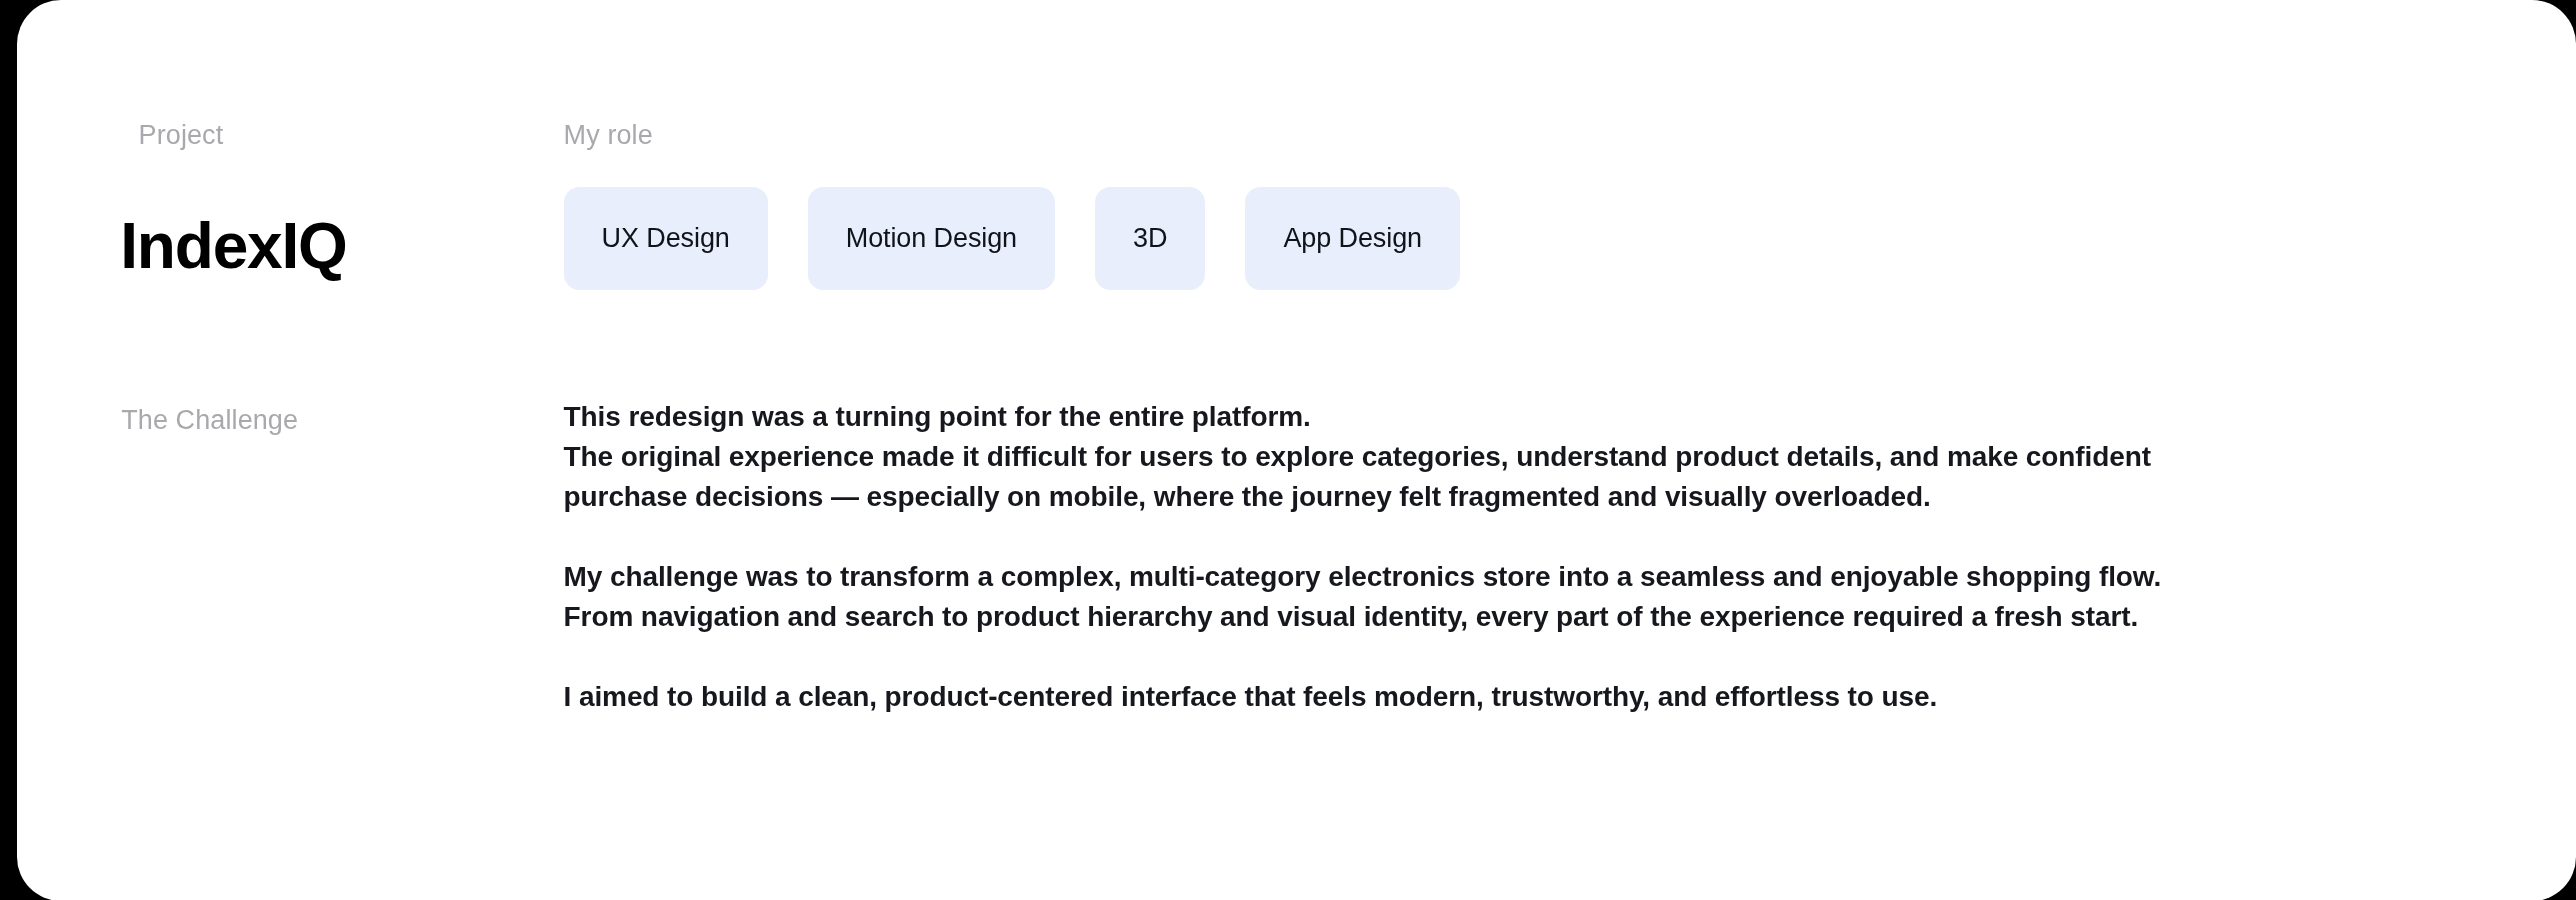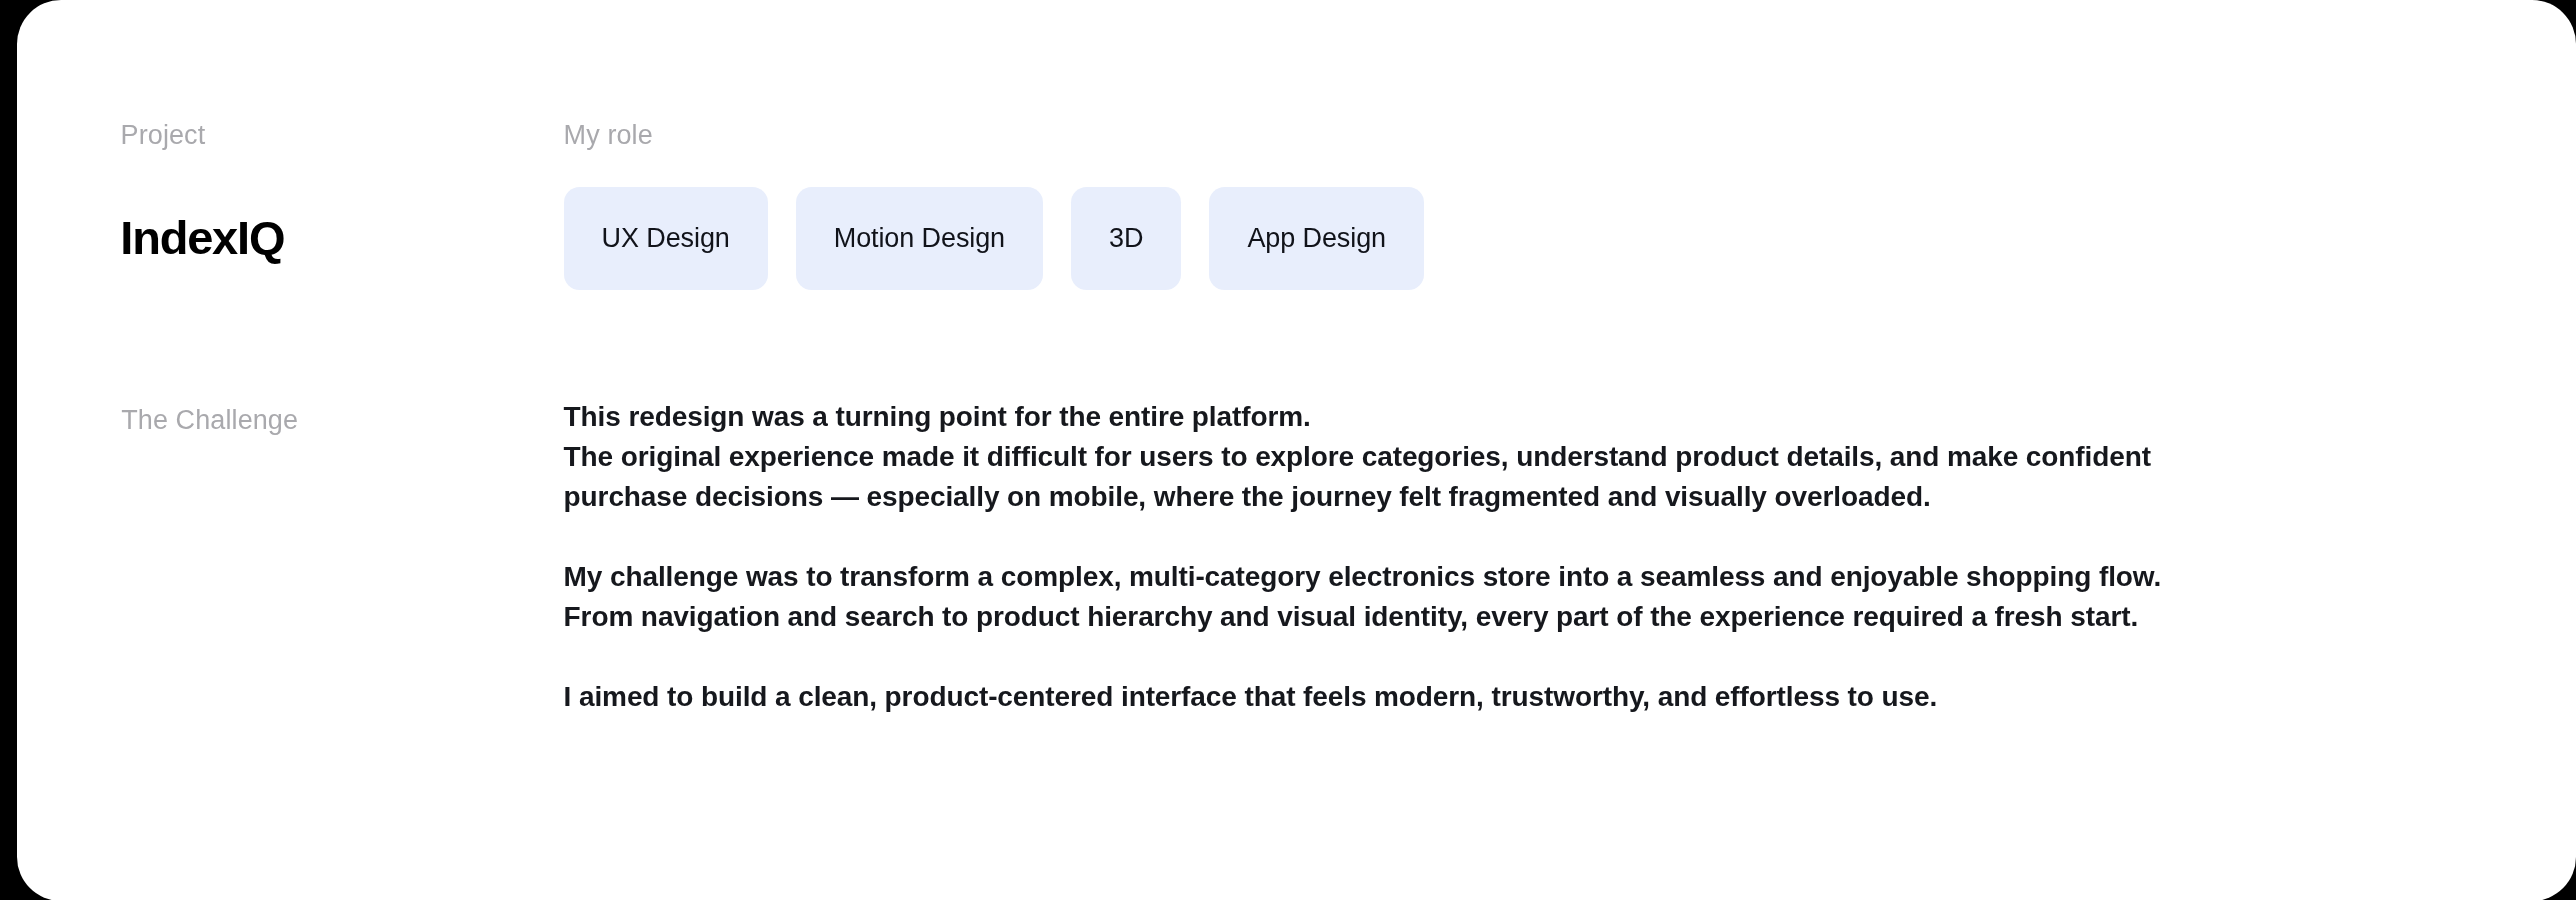--- a/index.html
+++ b/index.html
@@ -40,28 +40,28 @@
   
   .left-col {
     position: absolute;
     left: 89px;
     top: 0;
     width: 442px;
     height: 901px;
   }
   .label-project {
     position: absolute;
-    left: 15px;
+    left: 33px;
     top: 122px;
   }
   .project-title {
     position: absolute;
     left: 14.7px;
     top: 214px;
-    font-size: 47px;
+    font-size: 64px;
     font-weight: 700;
     color: #000000;
     letter-spacing: -1.2px;
     line-height: 1;
     white-space: nowrap;
   }
   .label-challenge {
     position: absolute;
     left: 15.6px;
     top: 407px;
@@ -81,21 +81,21 @@
     top: 122px;
   }
 
   .role-tags {
     position: absolute;
     left: 0;
     top: 187px;
     display: flex;
     flex-direction: row;
     align-items: stretch;
-    gap: 28px;
+    gap: 40px;
   }
   .role-tag {
     background: #e8eefc;
     border-radius: 15.6px;
     height: 103px;
     display: flex;
     align-items: center;
     justify-content: center;
     padding: 0 38px;
     box-sizing: border-box;

